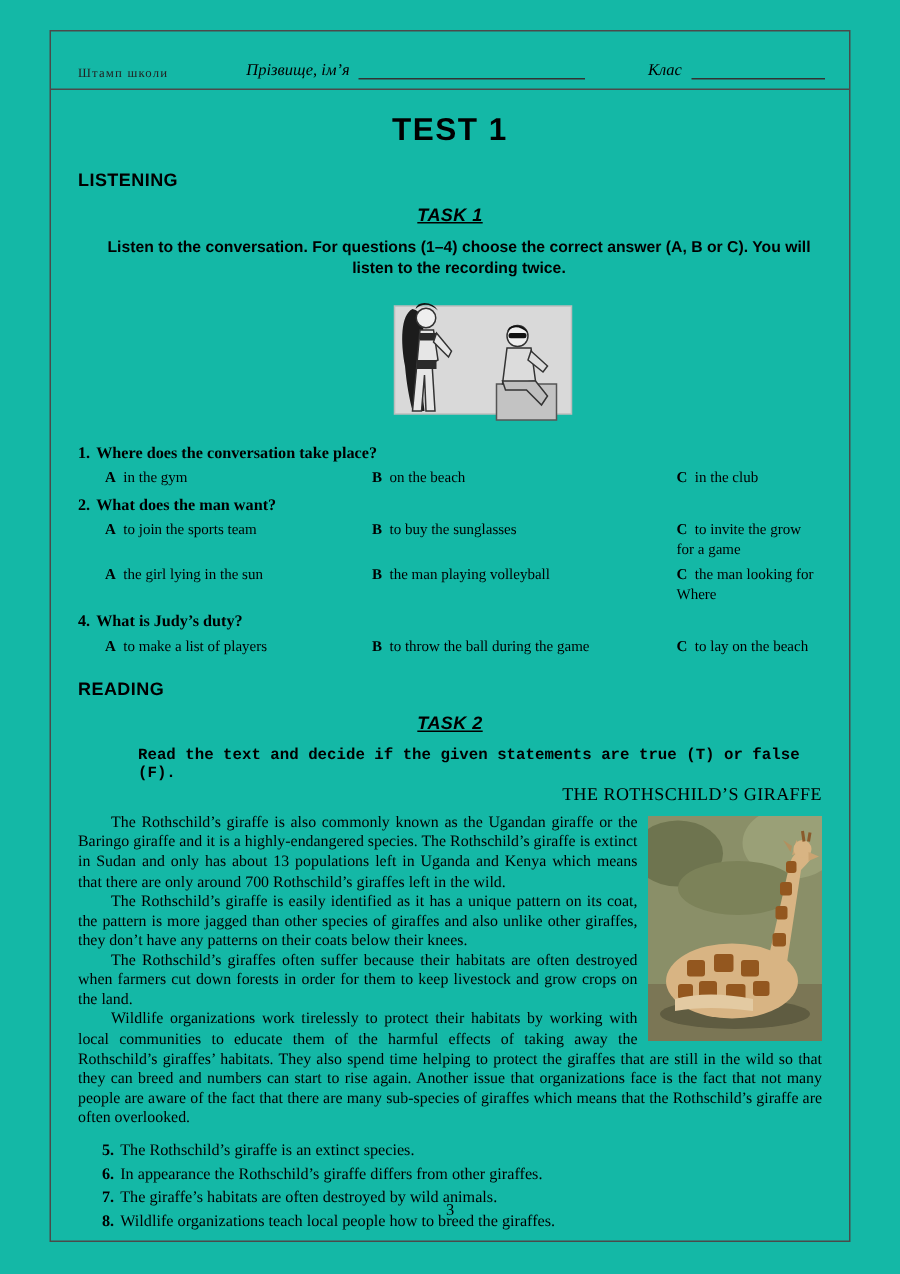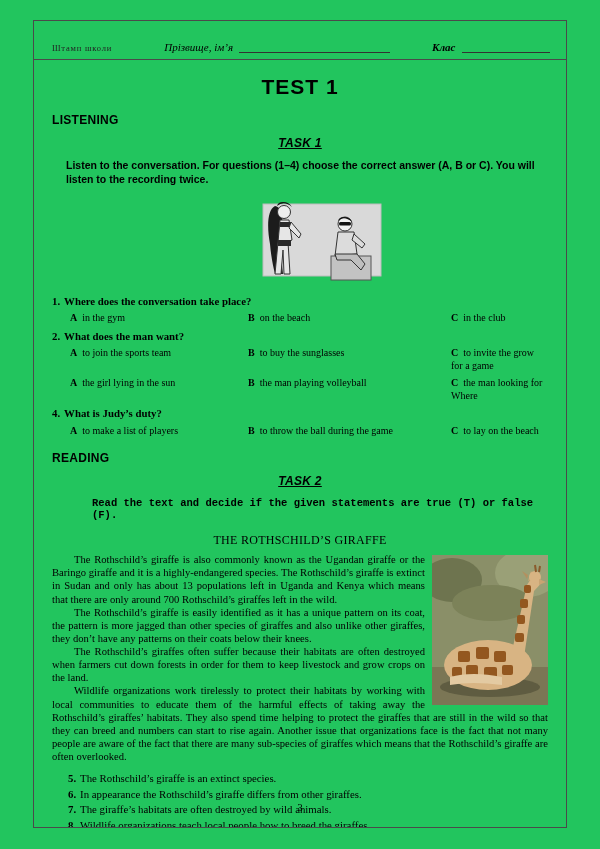--- a/index.html
+++ b/index.html
@@ -1,34 +1,34 @@
 <!DOCTYPE html>
 <html><head>
 <meta charset="utf-8">
 <style>
   * { margin:0; padding:0; box-sizing:border-box; }
   html,body { background:#ffffff; }
   body {
     width:600px; height:849px; position:relative;
     font-family:"Liberation Serif", serif; color:#000;
   }
-  .page { position:absolute; inset:0; background:#22c55e; }
+  .page { position:absolute; inset:0; background:#14b8a6; }
   .frame {
     position:absolute; left:33px; top:20px; width:534px; height:808px;
     border:1px solid #4a4a4a; overflow:hidden;
   }
   
   .header {
     display:flex; align-items:flex-end;
     padding:20px 16px 6px 18px;
     border-bottom:1px solid #4a4a4a;
   }
   .stamp { font-size:8.5px; letter-spacing:.8px; color:#222; white-space:nowrap; }
   .name-group { display:flex; flex:1; align-items:flex-start; margin-left:52px; }
-  .class-group { display:flex; align-items:flex-end; margin-left:42px; width:118px;font-weight:bold; }
+  .class-group { display:flex; align-items:flex-end; margin-left:42px; width:118px; }
   .hdr-label { font-style:italic; font-size:11px; white-space:nowrap; }
   .fill-line { border-bottom:1px solid #333; height:12px; margin-left:6px; }
   .fill-line.long { flex:1; max-width:210px; }
   .fill-line.short { flex:1; }
   
   .content { padding:0 18px; }
   .h-title {
     font-family:"Liberation Sans", sans-serif; font-weight:bold;
     font-size:21px; text-align:center; margin-top:15px; letter-spacing:1px;
   }
@@ -36,37 +36,37 @@
     font-family:"Liberation Sans", sans-serif; font-weight:bold;
     font-size:12px; margin-top:14px; letter-spacing:.3px;
   }
   .task-title {
     font-family:"Liberation Sans", sans-serif; font-weight:bold;
     font-size:12px; text-align:center; margin-top:9px;
     text-decoration:underline; letter-spacing:.3px;font-style:italic;
   }
   .instr1 {
     font-family:"Liberation Sans", sans-serif; font-weight:bold;
-    font-size:10.5px; line-height:1.32; margin:9px 2px 0 14px; text-align:left;
+    font-size:10.5px; line-height:1.32; margin:9px 2px 0 14px; text-align:center;
   }
   .instr2 {
     font-family:Liberation Mono, monospace; font-weight:bold;
     font-size:10.5px; margin:9px 0 0 40px;
   }
   .illus-wrap { text-align:center; margin-top:7px; }
   .illus { display:inline-block; }
   .questions { margin-top:4px; }
   .q { margin-top:5px; }
   .q-title { font-size:10.8px; font-weight:bold; line-height:1.25; }
   .options {
     display:grid; grid-template-columns:160px 185px 1fr;
     padding-left:18px; margin-top:4px; font-size:10px; line-height:1.25;gap:18px;
   }
   .opt-letter { font-weight:bold; margin-right:5px; }
-  .art-title { font-size:12px; text-align:center; margin-top:12px; letter-spacing:.3px; }
+  .art-title { font-size:12px; text-align:right; margin-top:0; letter-spacing:.3px; }
   .article { margin-top:5px; font-size:10.6px; line-height:1.24; text-align:justify; }
   .article p { text-indent:22px; }
   .giraffe-fig { float:right; width:116px; height:150px; margin:2px 0 3px 7px; }
   .statements { margin:8px 0 0 16px; font-size:10.8px; line-height:1.45; }
   .stmt-num { font-weight:bold; margin-right:4px; }
   .page-num {
     position:absolute; left:0; right:0; bottom:14px;
     text-align:center; font-size:11px;
   }
 </style>

